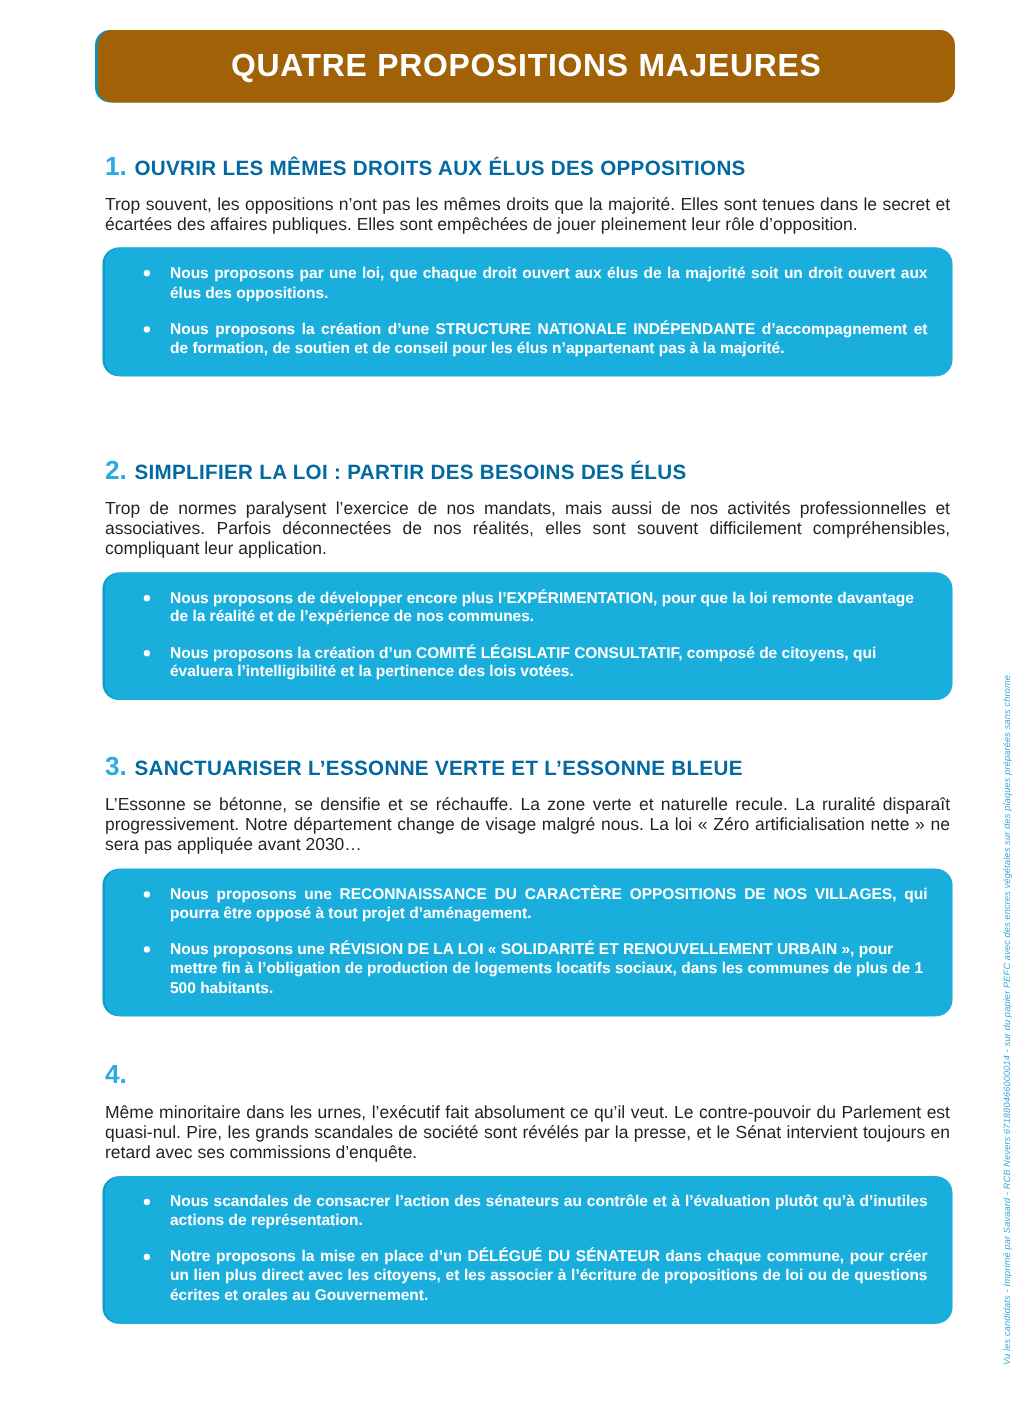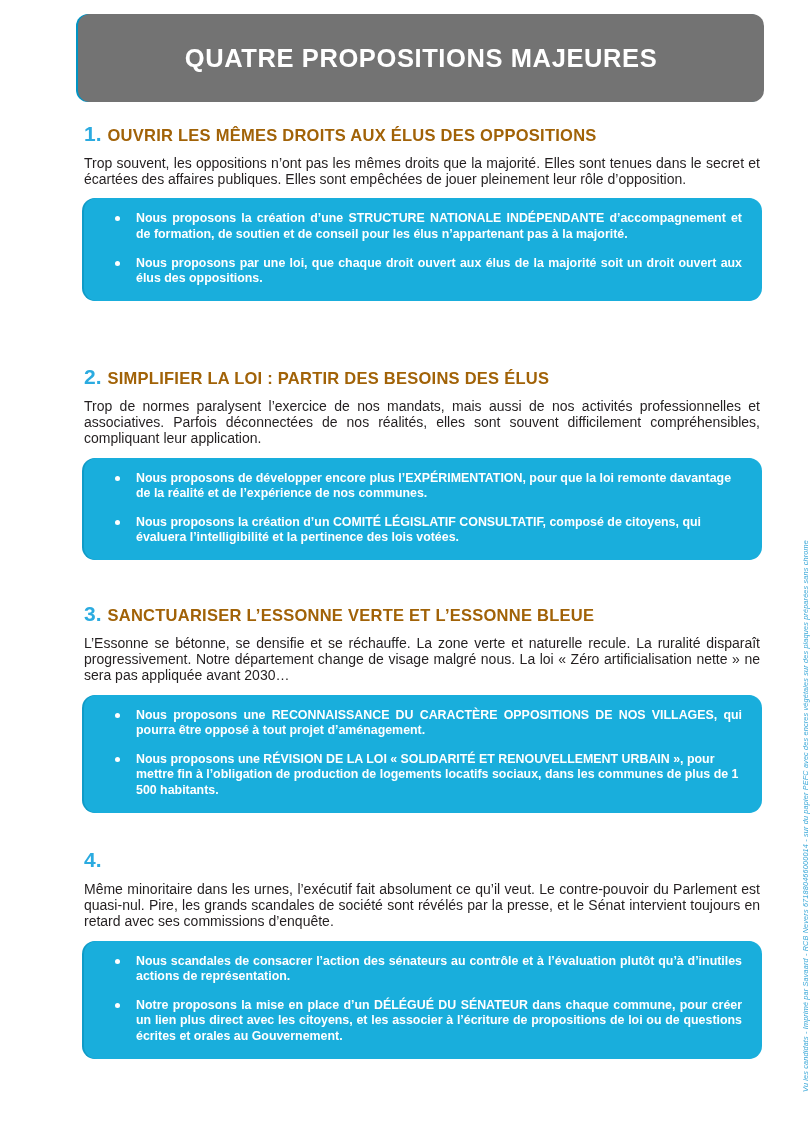--- a/index.html
+++ b/index.html
@@ -20,24 +20,24 @@
     left: 0; top: 0;
     width: 810px;
     height: 1139px;
     background: #ffffff;
   }
 
   
   .title-banner {
     position: absolute;
     left: 78px;
-    top: 14px;
+    top: 24px;
     width: 686px;
-    height: 88px;
-    background: #737373;
+    height: 58px;
+    background: #a16207;
     border-radius: 12px;
     box-shadow: -2px 0 0 0 #0094c4;
     display: flex;
     align-items: center;
     justify-content: center;
   }
   .title-banner .title-text {
     color: #ffffff;
     font-size: 25.5px;
     font-weight: bold;
@@ -63,21 +63,21 @@
   .sec-num {
     font-size: 21px;
     font-weight: bold;
     color: #2BABE0;
     margin-right: 6px;
     letter-spacing: 0px;
   }
   .sec-title {
     font-size: 16.5px;
     font-weight: bold;
-    color: #a16207;
+    color: #0369a1;
     letter-spacing: 0.25px;
   }
 
   .sec-body {
     font-size: 14px;
     line-height: 16.2px;
     color: #231f20;
     text-align: justify;
     margin: 0 0 11px 0;
     width: 676px;
@@ -158,25 +158,25 @@
   <div class="section" id="section-0" style="top:122px;">
     <div class="sec-heading">
       <span class="sec-num">1.</span>
       <span class="sec-title">OUVRIR LES MÊMES DROITS AUX ÉLUS DES OPPOSITIONS</span>
     </div>
     <p class="sec-body">Trop souvent, les oppositions n’ont pas les mêmes droits que la majorité. Elles sont tenues dans le secret et écartées des affaires publiques. Elles sont empêchées de jouer pleinement leur rôle d’opposition.</p>
     <div class="prop-box">
       <ul class="prop-list">
         <li class="prop-item">
           <span class="bullet"></span>
+          <span>Nous proposons par une loi, que chaque droit ouvert aux élus de la majorité soit un droit ouvert aux élus des oppositions.</span><span class="cap"></span><span></span>
+        </li>
+        <li class="prop-item">
+          <span class="bullet"></span>
           <span>Nous proposons la création d’une </span><span class="cap">STRUCTURE NATIONALE INDÉPENDANTE</span><span> d’accompagnement et de formation, de soutien et de conseil pour les élus n’appartenant pas à la majorité.</span>
-        </li>
-        <li class="prop-item">
-          <span class="bullet"></span>
-          <span>Nous proposons par une loi, que chaque droit ouvert aux élus de la majorité soit un droit ouvert aux élus des oppositions.</span><span class="cap"></span><span></span>
         </li>
       </ul>
     </div>
   </div>
 
   <div class="section" id="section-1" style="top:365px;">
     <div class="sec-heading">
       <span class="sec-num">2.</span>
       <span class="sec-title">SIMPLIFIER LA LOI : PARTIR DES BESOINS DES ÉLUS</span>
     </div>

